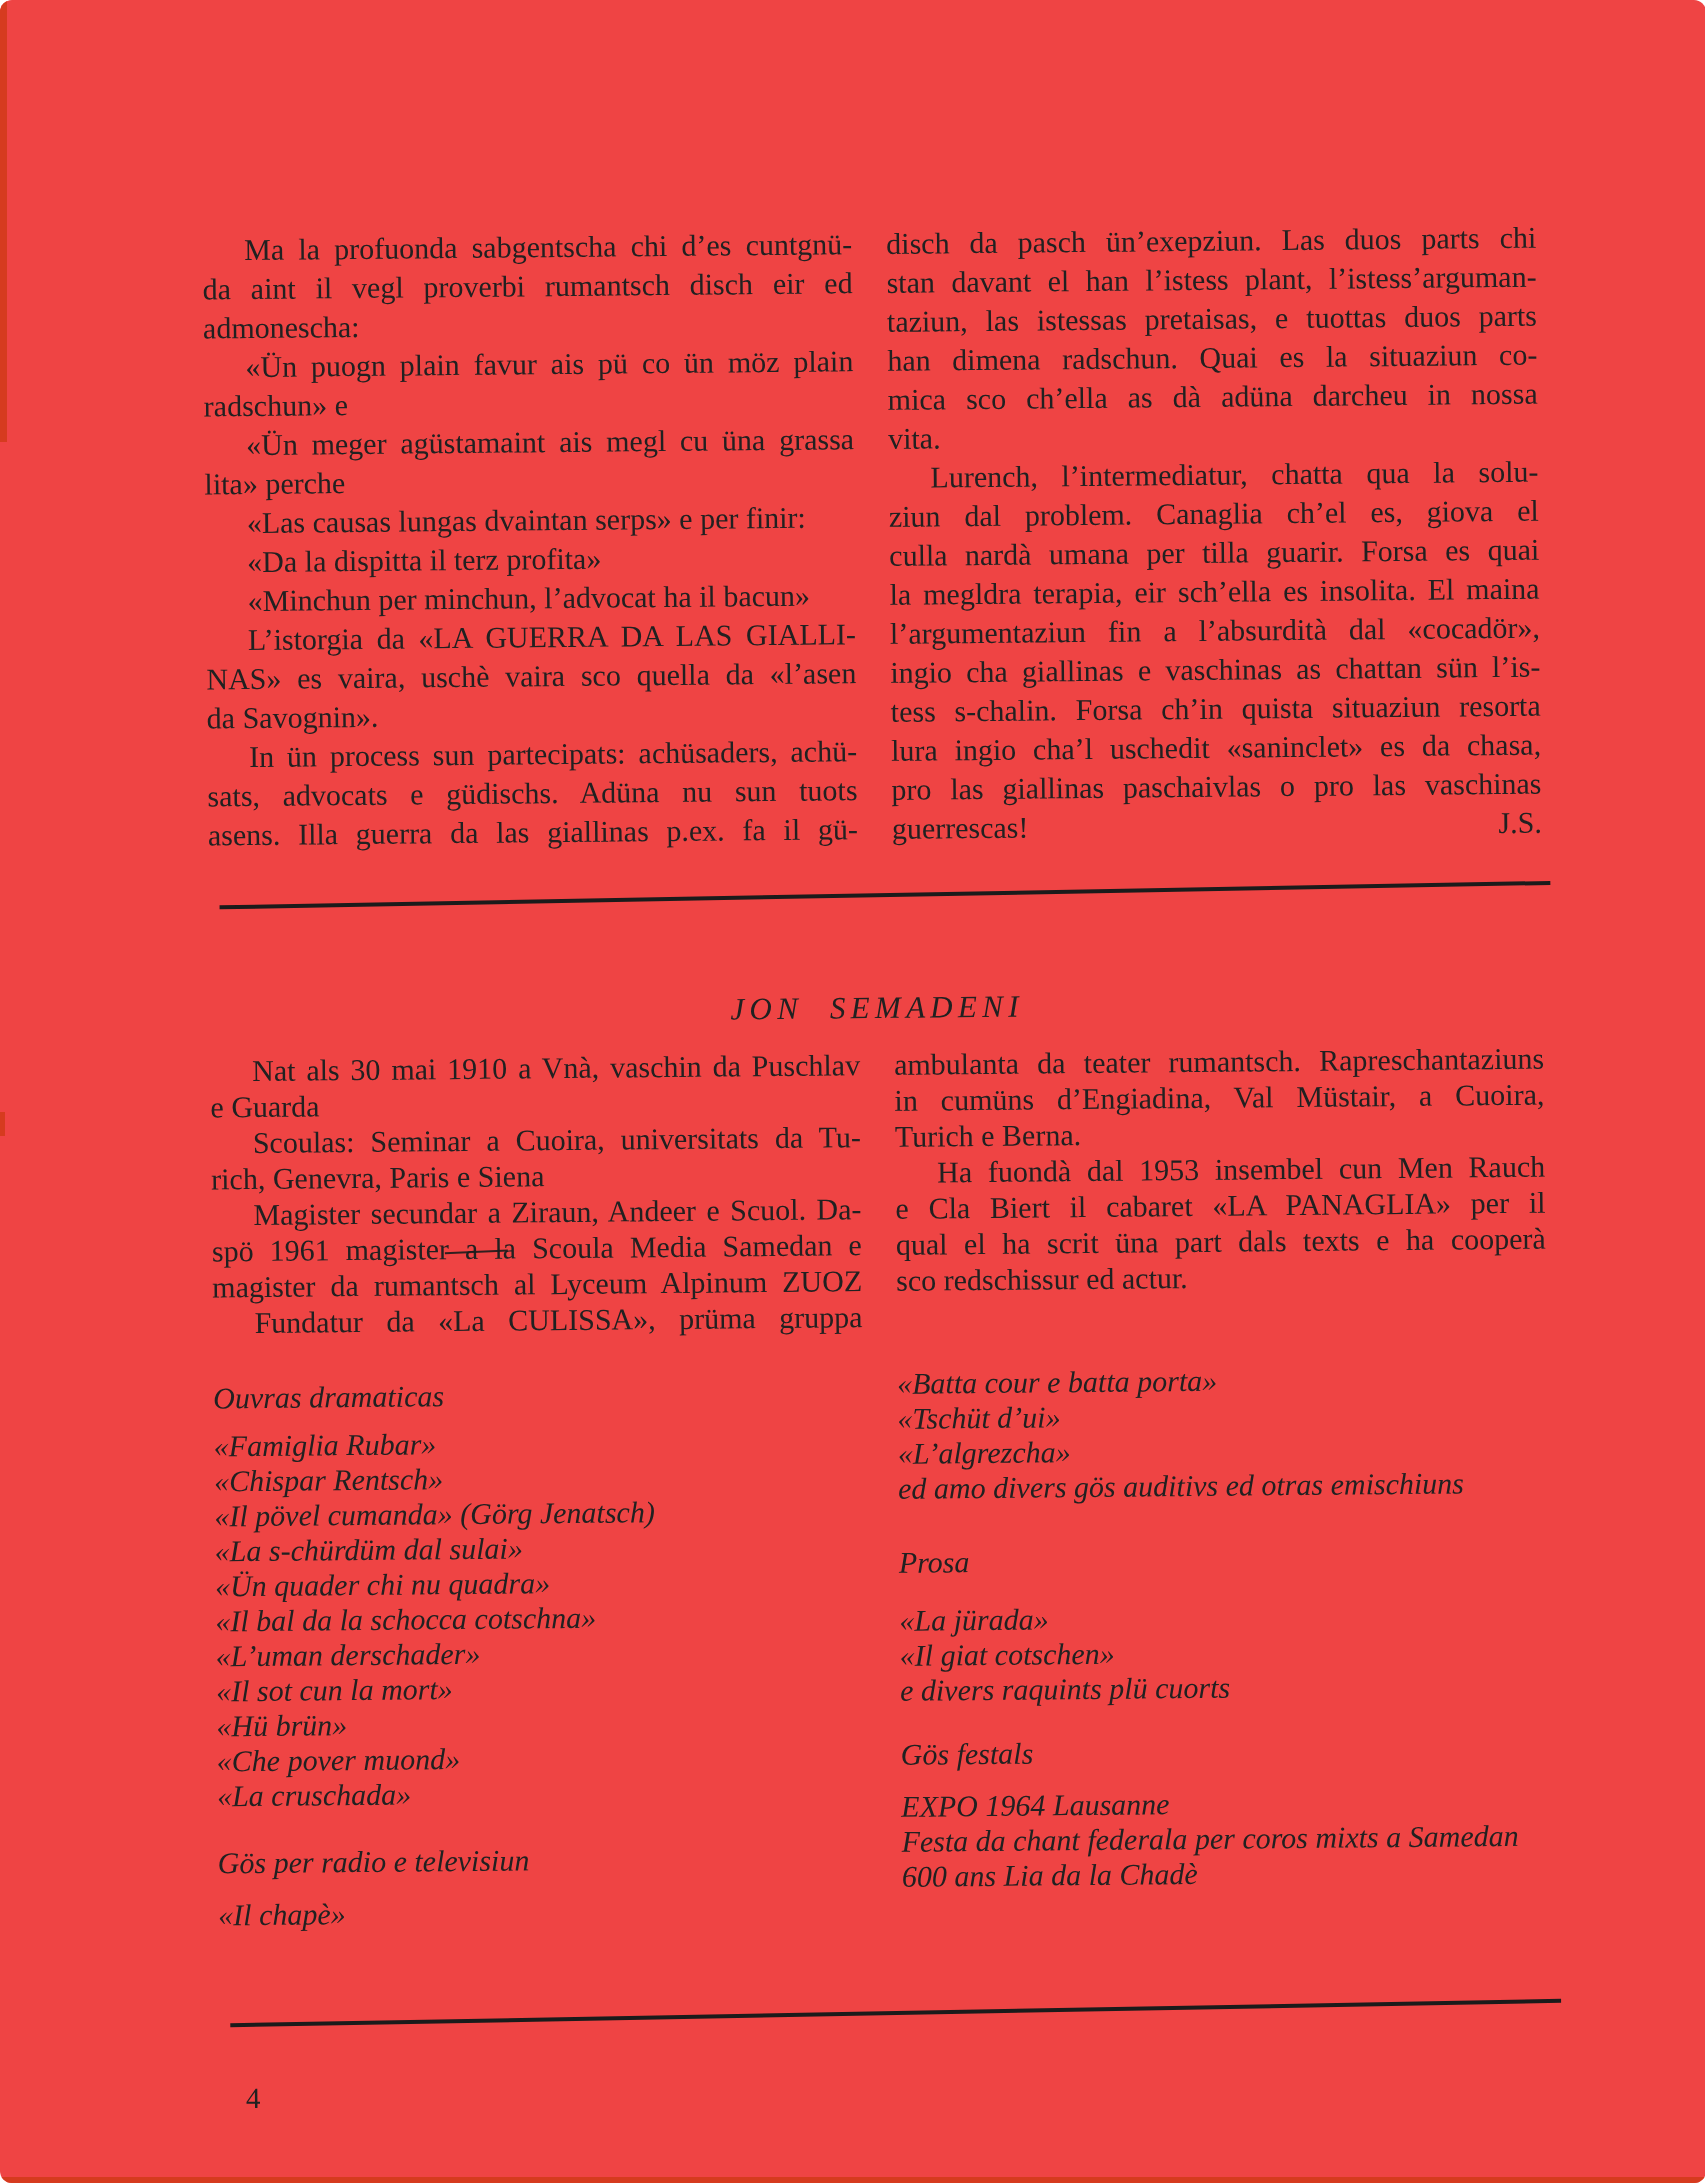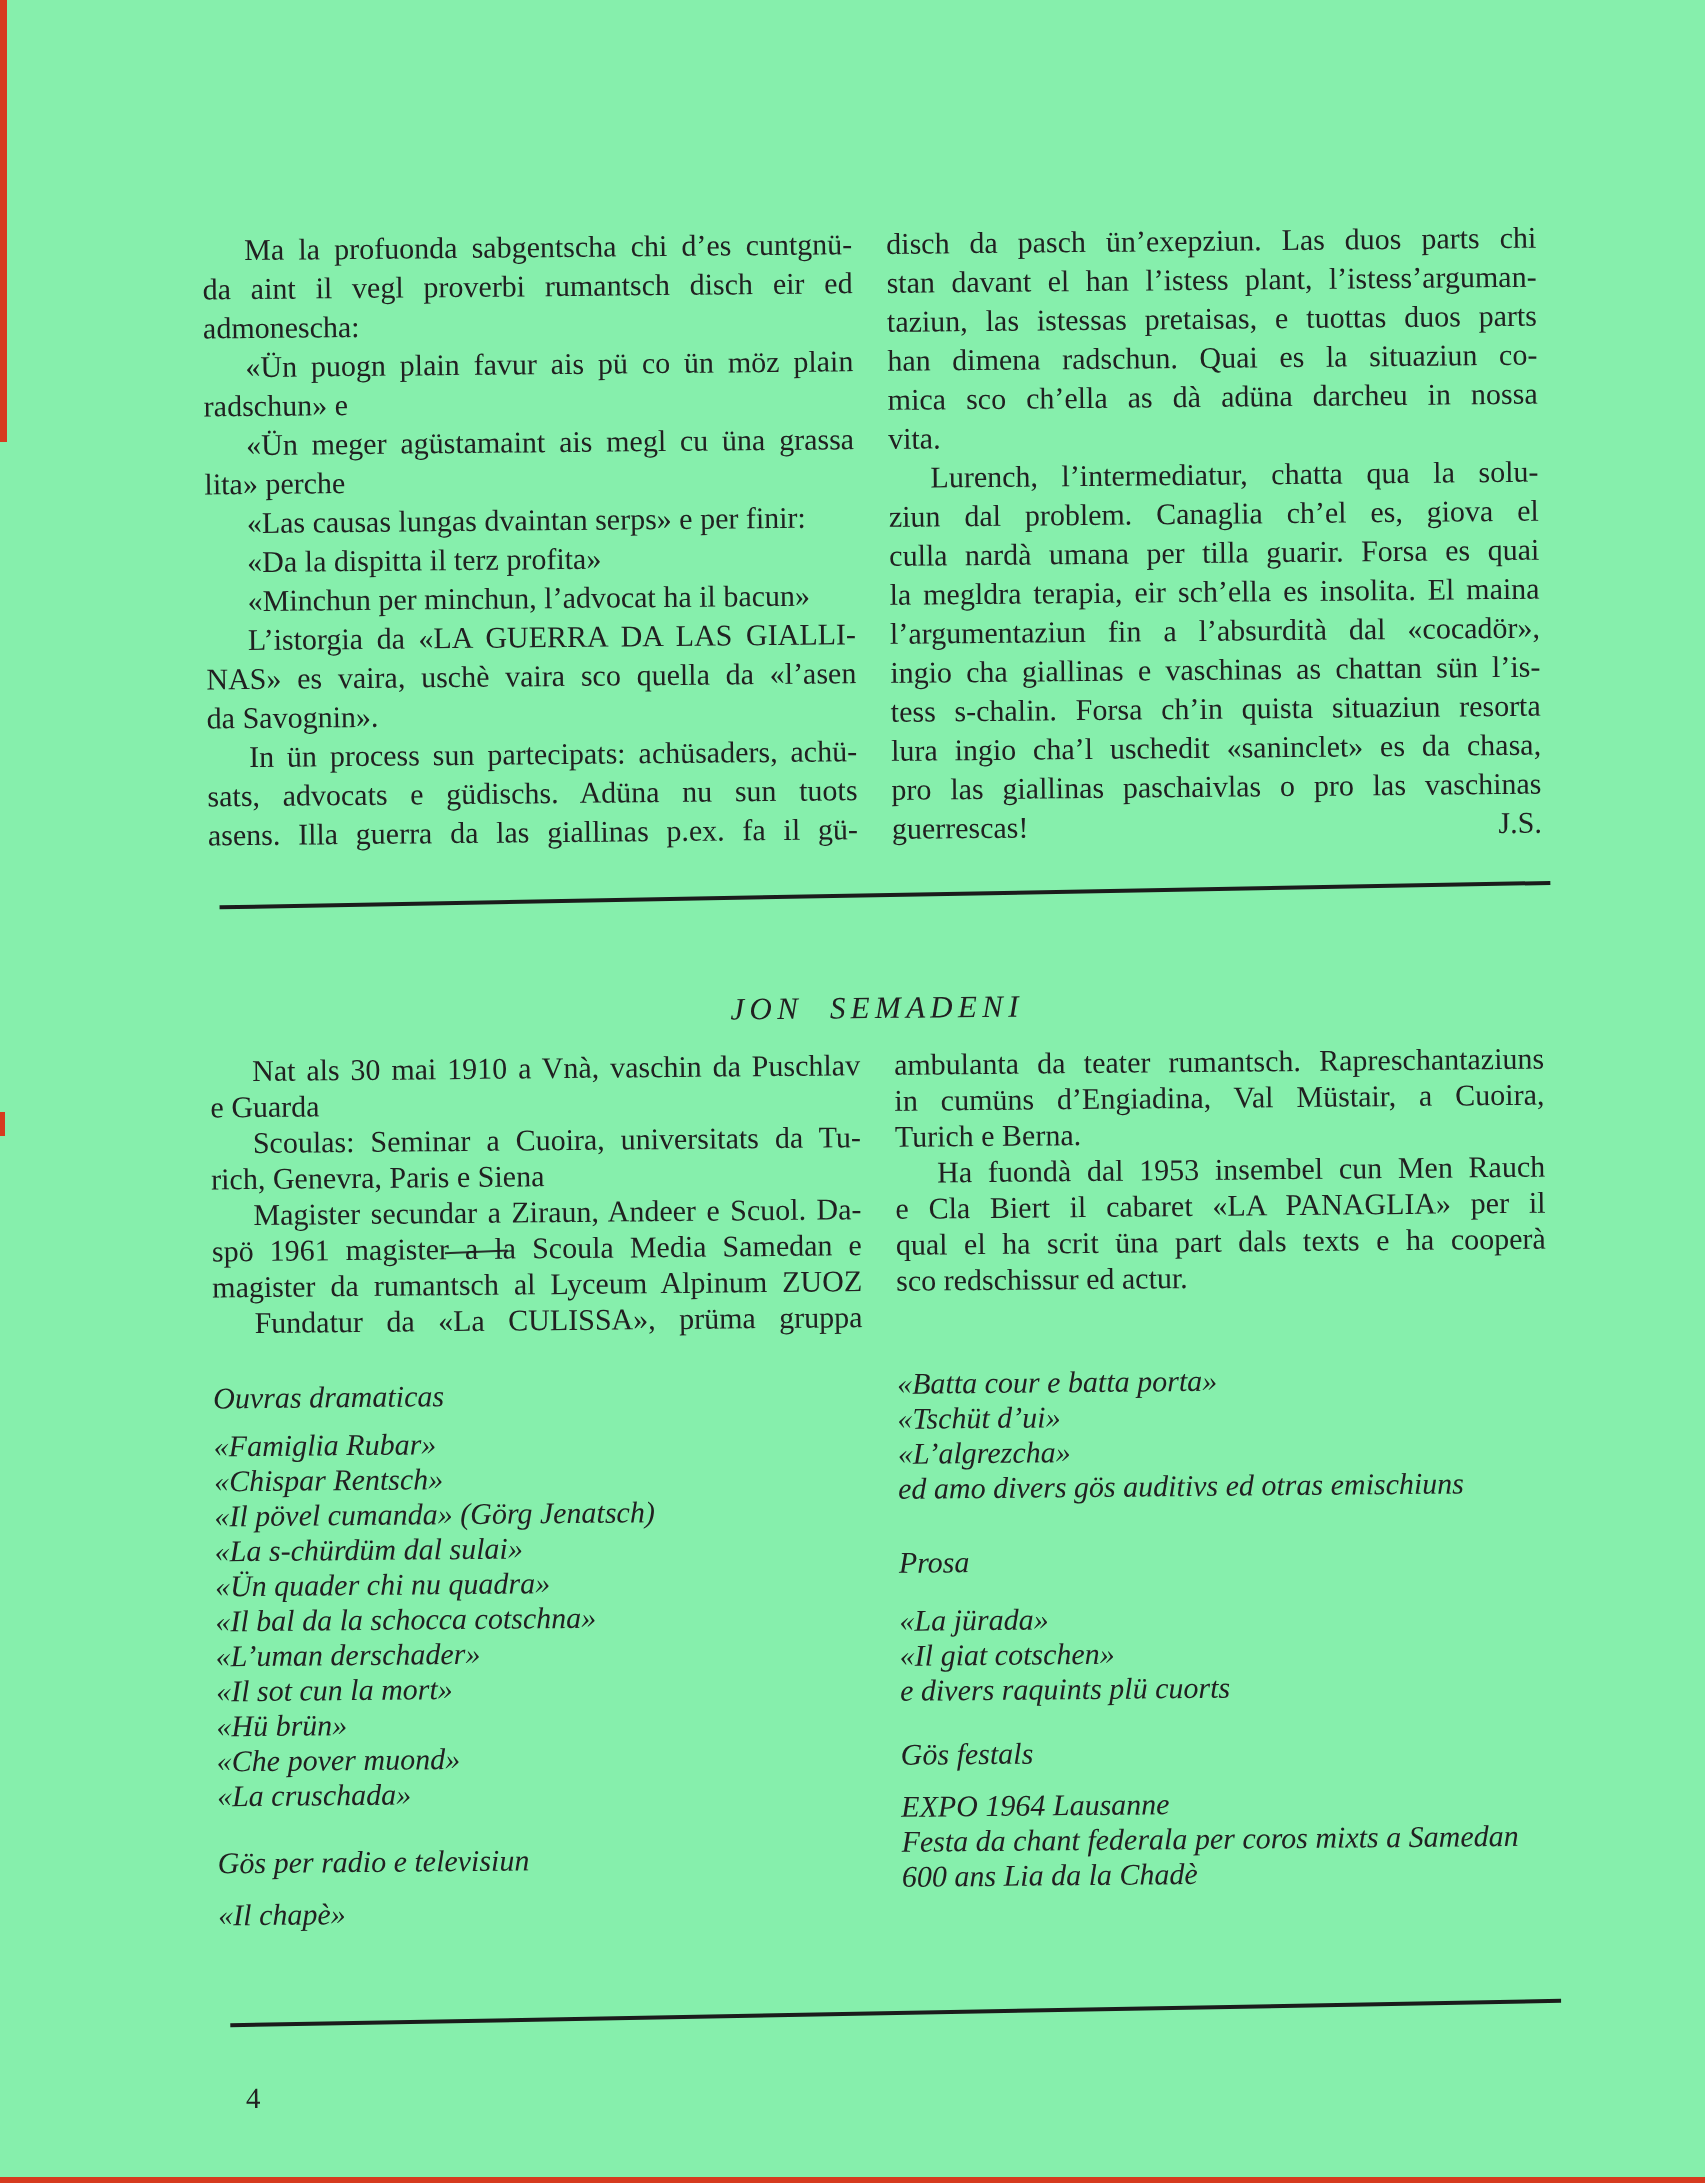--- a/index.html
+++ b/index.html
@@ -74,21 +74,21 @@
     transform: rotate(-2deg);
   }
   .edge { position: absolute; }
   .edge-left-top    { left: 0; top: 0; width: 6.8px; height: 442px; }
   .edge-left-small  { left: 0; top: 1112px; width: 5.3px; height: 24px; }
   .edge-bottom      { left: 0; bottom: 0; width: 1706px; height: 6px; }
 </style>
 </head>
 <body>
 
-<div class="page" style="background: #86efac; color: rgb(33, 33, 33);">
+<div class="page" style="background: #ef4444; color: rgb(33, 33, 33); border-radius: 12px;">
 
   <div class="content">
 
     <section class="cols top-article">
       <div class="col">
           <div class="line ind j">Ma la profuonda sabgentscha chi d’es cuntgnü-</div>
           <div class="line j">da aint il vegl proverbi rumantsch disch eir ed</div>
           <div class="line">admonescha:</div>
           <div class="line ind j">«Ün puogn plain favur ais pü co ün möz plain</div>
           <div class="line">radschun» e</div>

